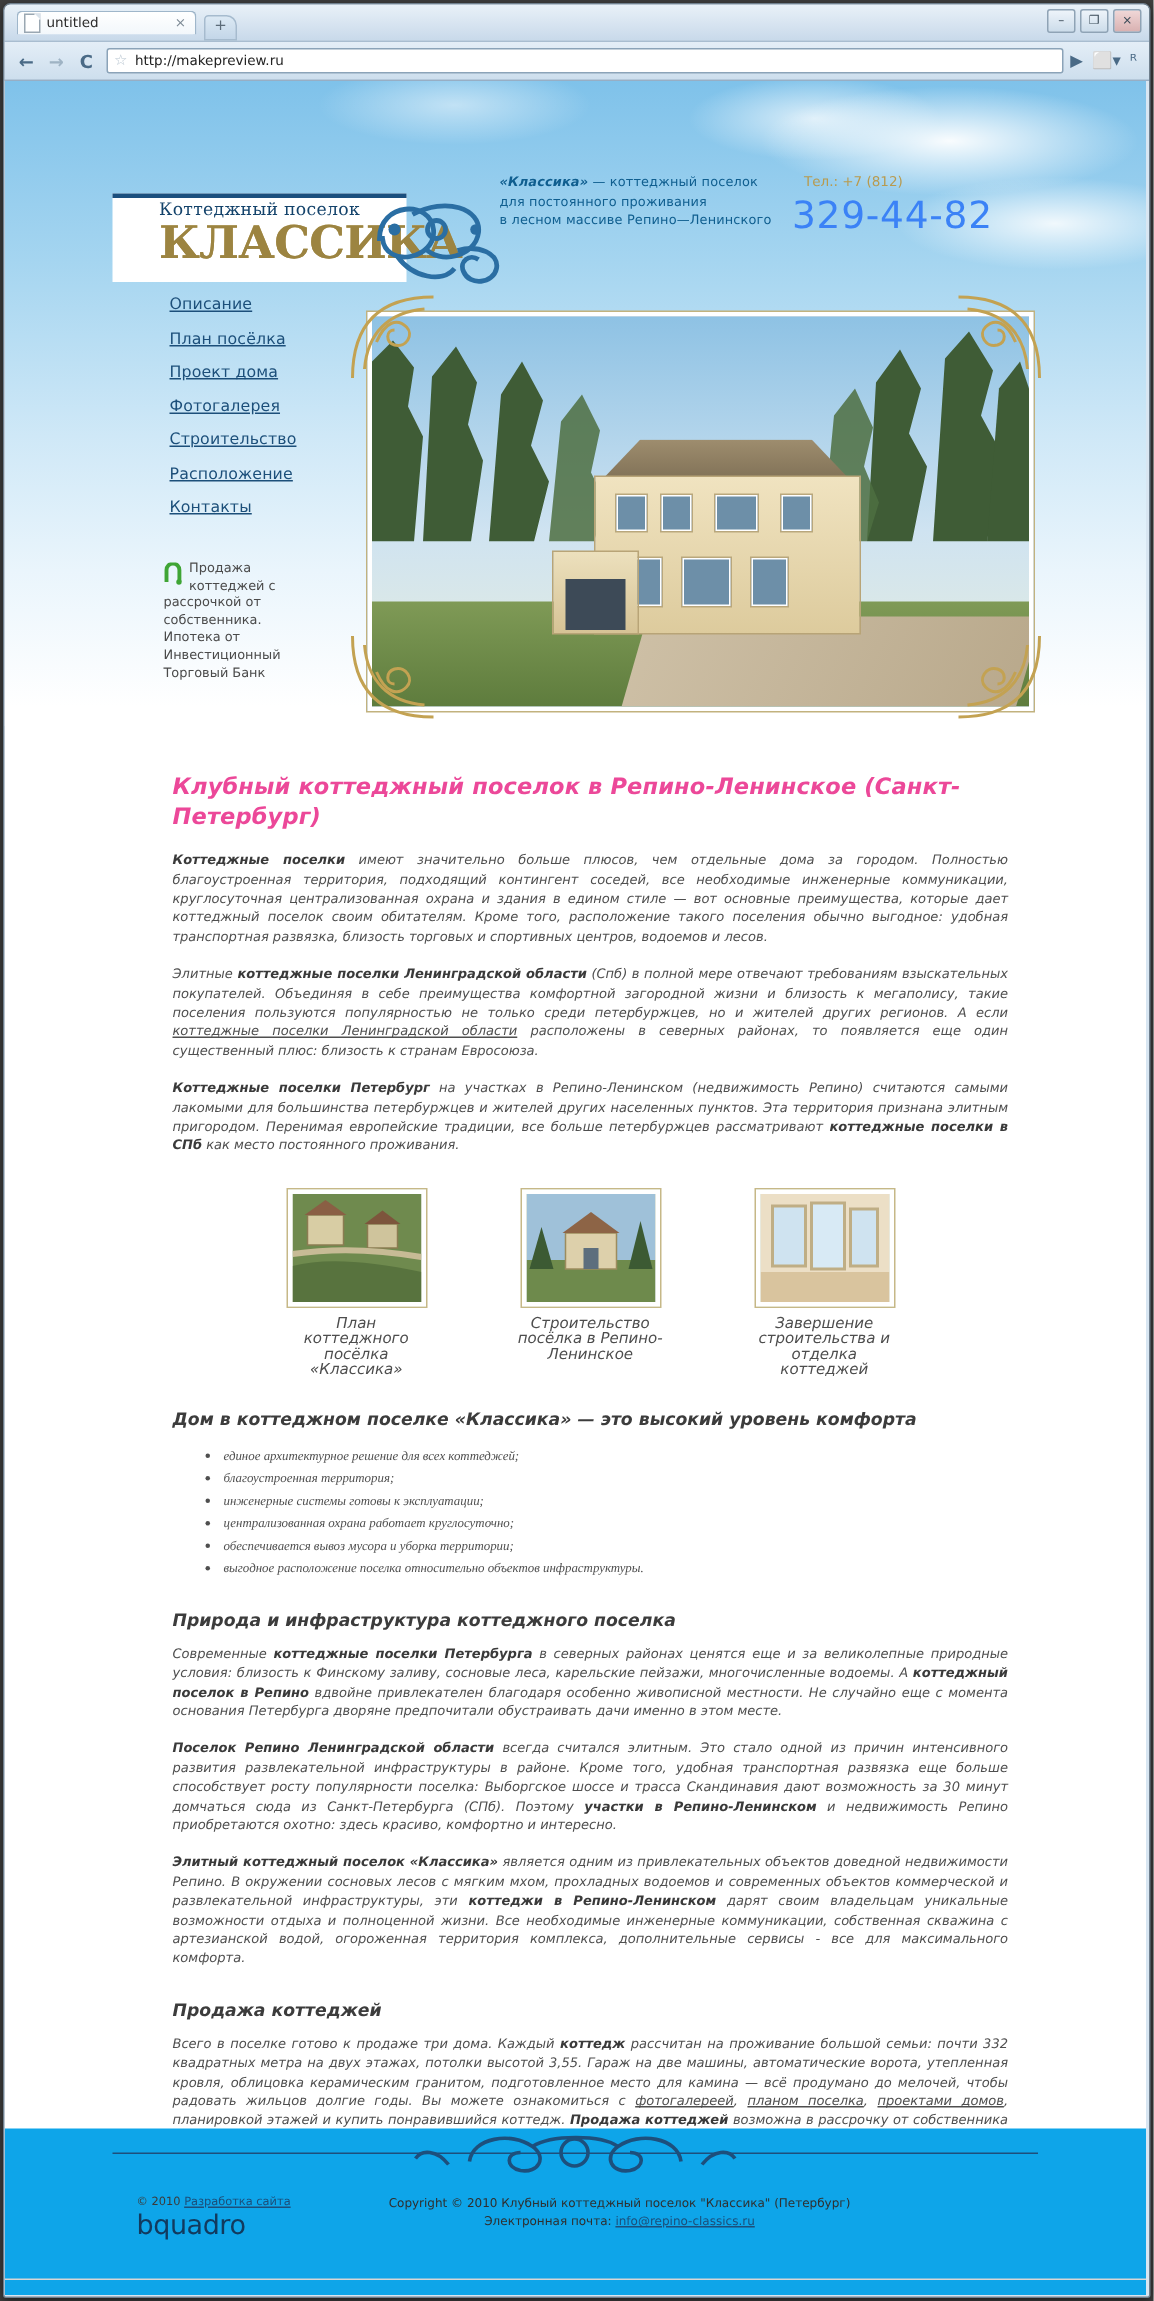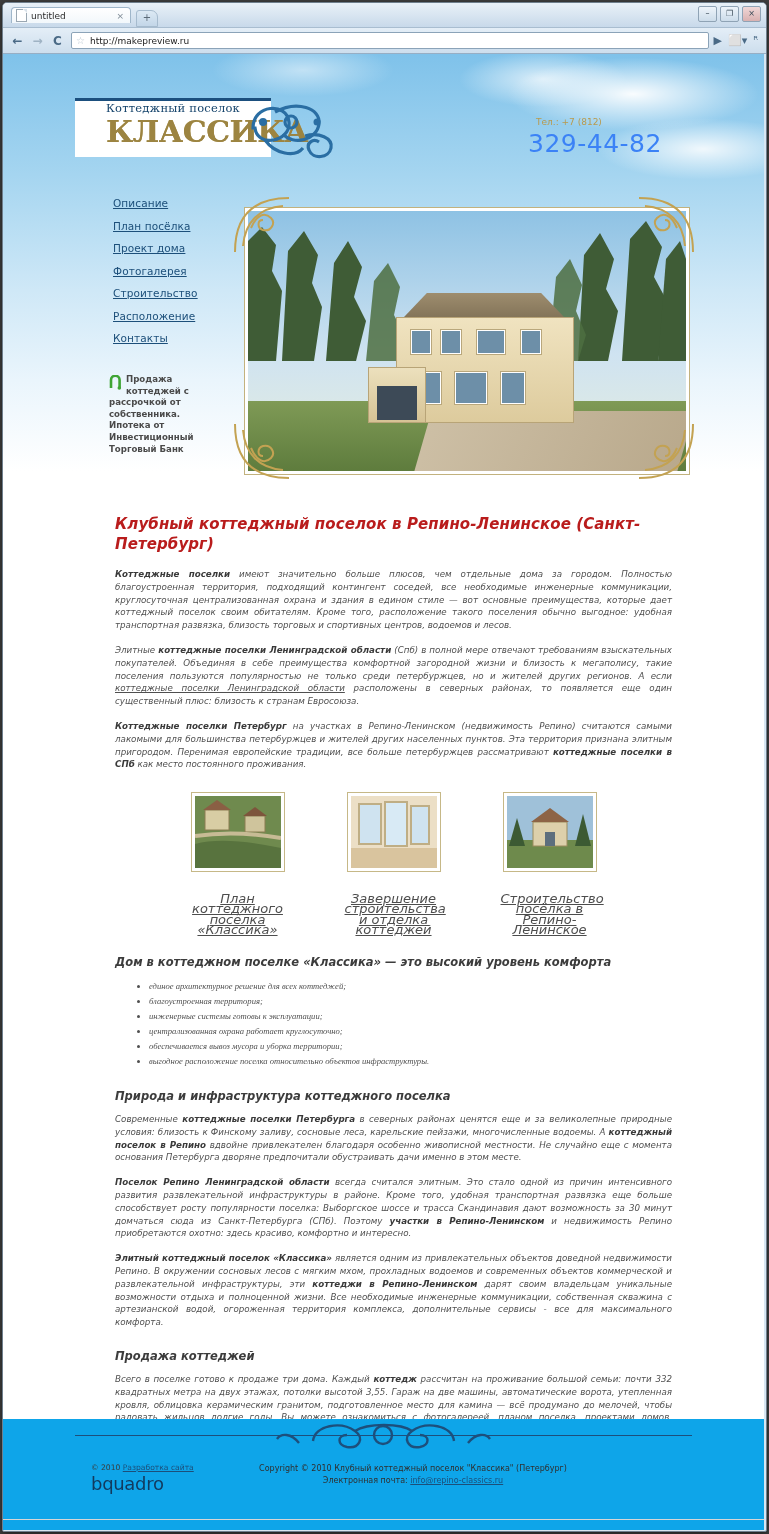--- a/index.html
+++ b/index.html
@@ -44,21 +44,21 @@
   
   .page{position:relative;width:761px;height:1476px;overflow:hidden;background:#fff;}
   .sky{position:absolute;left:0;top:0;width:761px;height:430px;
     background:
       radial-gradient(ellipse 180px 52px at 630px 40px, rgba(255,255,255,.95), rgba(255,255,255,0) 70%),
       radial-gradient(ellipse 150px 44px at 700px 95px, rgba(255,255,255,.85), rgba(255,255,255,0) 70%),
       radial-gradient(ellipse 120px 40px at 540px 25px, rgba(255,255,255,.7), rgba(255,255,255,0) 70%),
       radial-gradient(ellipse 130px 38px at 300px 16px, rgba(255,255,255,.5), rgba(255,255,255,0) 70%),
       linear-gradient(#7fc2ea 0%,#a5d5f0 28%,#cfe8f7 55%,#eaf5fc 76%,#ffffff 97%);}
   
-  .logo{position:absolute;left:72px;top:42px;width:250px;height:62px;}
+  .logo{position:absolute;left:72px;top:73px;width:250px;height:62px;}
   .logo-plate{position:absolute;left:0;top:2px;width:196px;height:56px;background:#fff;
      border-top:3px solid #1b4f7e;}
   .logo-sub{position:absolute;left:0;top:5px;width:196px;text-align:center;
      font-family:"DejaVu Serif","Liberation Serif",serif;font-size:11.5px;color:#14436b;letter-spacing:.2px;}
   .logo-main{position:absolute;left:0;top:18px;width:200px;text-align:center;
      font-family:"DejaVu Serif","Liberation Serif",serif;font-size:30px;font-weight:bold;
      letter-spacing:-0.5px;
      background:linear-gradient(#e8dcb0,#b79a52 45%,#8d7430 60%,#d9c78e);
      -webkit-background-clip:text;background-clip:text;color:#9c8441;padding-left:31px;}
   .knot{position:absolute;left:160px;top:-4px;width:110px;height:72px;}
@@ -66,21 +66,21 @@
      font-size:8.6px;line-height:12.6px;color:#0f5e8f;letter-spacing:.1px;}
   .tagline b{font-style:italic;font-weight:bold;}
   .phone-label{position:absolute;left:533px;top:63px;font-size:9px;color:#b89a4e;}
   .phone-num{position:absolute;left:525px;top:75px;font-size:25px;color:#3b82f6;letter-spacing:.5px;
      font-family:"DejaVu Sans","Liberation Sans",sans-serif;}
   
   .nav{position:absolute;left:110px;top:143px;width:130px;}
   .nav a{display:block;font-size:10.5px;color:#1c4f7a;text-decoration:underline;
      margin-bottom:10.5px;letter-spacing:.1px;}
   
-  .promo{position:absolute;left:106px;top:320px;width:105px;font-size:8.6px;line-height:11.6px;color:#4a4a4a;font-weight:bold;}
+  .promo{position:absolute;left:106px;top:320px;width:105px;font-size:8.6px;line-height:11.6px;color:#4a4a4a;}
   .promo .ico{float:left;margin:1px 4px 0 0;}
   
   .hero{position:absolute;left:228px;top:140px;width:466px;height:288px;}
   .hero-inner{position:absolute;left:14px;top:14px;width:438px;height:260px;
      border:3px solid #fff;box-shadow:0 0 0 1px #c2b27e;overflow:hidden;background:#8fb2cd;}
   .hero-sky{position:absolute;inset:0;background:linear-gradient(#8ec2e4,#cfe3f1 55%,#e7eedd 100%);}
   .hero-trees{position:absolute;left:0;top:0;width:100%;height:150px;}
   .hero-lawn{position:absolute;left:0;bottom:0;width:100%;height:70px;
      background:linear-gradient(#7f9a56,#5e7c3d);}
   .hero-path{position:absolute;left:40%;bottom:0;width:60%;height:60px;
@@ -91,36 +91,36 @@
   .house-roof{position:absolute;left:14px;top:12px;width:204px;height:30px;
      background:linear-gradient(#9e8d6e,#7d6e54);clip-path:polygon(8% 100%,22% 0,78% 0,92% 100%);}
   .garage{position:absolute;left:0;top:86px;width:56px;height:54px;
      background:linear-gradient(#ece0bd,#d6c395);border:1px solid #b8a477;}
   .garage-door{position:absolute;left:8px;top:18px;width:40px;height:34px;background:#3d4a57;}
   .win{position:absolute;background:#6d8fa8;border:1px solid #fff;box-shadow:0 0 0 1px #b9a77c;}
   .corner{position:absolute;width:62px;height:62px;}
   
   .content{position:absolute;left:0;top:440px;width:761px;}
   .inner{margin:0 92px 0 112px;color:#474747;}
-  h1.title{font-size:15px;line-height:20px;color:#b91c1c;font-style:italic;font-weight:bold;
+  h1.title{font-size:15px;line-height:20px;color:#ec4899;font-style:italic;font-weight:bold;
      margin:20px 0 14px;letter-spacing:.1px;}
   h2.sub{font-size:11.5px;color:#3c3c3c;font-style:italic;font-weight:bold;margin:20px 0 10px;}
   p.body{font-size:8.7px;line-height:12.8px;font-style:italic;margin:0 0 12px;text-align:justify;color:#4f4f4f;}
   p.body b{font-weight:bold;color:#3a3a3a;}
   p.body a{color:#4f4f4f;text-decoration:underline;}
   ul.feats{margin:0 0 6px;padding-left:34px;font-family:Liberation Serif, serif;}
   ul.feats li{font-size:8.6px;line-height:15px;font-style:italic;color:#4f4f4f;}
   
   .gallery{display:flex;justify-content:center;gap:58px;margin:22px 0 6px;}
   .thumb{width:98px;text-align:center;}
   .thumb-frame{width:86px;height:72px;margin:0 auto;border:3px solid #fff;
      box-shadow:0 0 0 1px #c6b versus;}
   .thumb-frame{box-shadow:0 0 0 1px #c6b887;overflow:hidden;position:relative;background:#cfd7c3;}
-  .thumb-cap{margin-top:23px;font-size:13px;line-height:10.2px;font-style:italic;
-     color:#4d4d4d;text-decoration:underline;}
+  .thumb-cap{margin-top:7px;font-size:10px;line-height:10.2px;font-style:italic;
+     color:#4d4d4d;}
   
   .footer{position:absolute;left:0;top:1365px;width:761px;height:111px;background:#0ea5e9;}
   .foot-orn{position:absolute;left:0;top:0;width:761px;height:34px;}
   .foot-line{position:absolute;left:72px;top:16px;width:617px;height:1px;background:#1d4f7c;}
   .foot-left{position:absolute;left:88px;top:44px;font-size:7.6px;color:#3b3b3b;}
   .foot-left a{color:#1c4f7a;text-decoration:underline;}
   .foot-brand{position:absolute;left:88px;top:54px;font-size:18px;color:#123a5e;letter-spacing:-.3px;}
   .foot-center{position:absolute;left:200px;top:44px;width:420px;text-align:center;
      font-size:8px;line-height:12px;color:#2f2f2f;}
   .foot-center a{color:#1c4f7a;text-decoration:underline;}
@@ -175,20 +175,25 @@
           <path d="M30 48 C40 62, 60 66, 68 56"></path>
           <circle cx="56" cy="30" r="6"></circle>
         </g>
         <g fill="#2a6ea3">
           <circle cx="28" cy="30" r="4"></circle>
           <circle cx="82" cy="30" r="3.5"></circle>
         </g>
       </svg>
     </div>
 
+    <div class="tagline">
+      <b>«Классика»</b><span> — коттеджный поселок</span><br>
+      <span>для постоянного проживания</span><br>
+      <span>в лесном массиве Репино—Ленинского</span>
+    </div>
     <div class="phone-label">Тел.: +7 (812)</div>
     <div class="phone-num">329-44-82</div>
 
     <div class="nav">
       <a href="#">Описание</a>
       <a href="#">План посёлка</a>
       <a href="#">Проект дома</a>
       <a href="#">Фотогалерея</a>
       <a href="#">Строительство</a>
       <a href="#">Расположение</a>
@@ -298,44 +303,44 @@
                 <rect x="50" y="20" width="20" height="16" fill="#cfc49c" stroke="#8b7c52"></rect>
                 <path d="M48 20 L60 11 L72 20 Z" fill="#7d553c"></path>
                 <path d="M0 40 Q40 34 86 42" stroke="#c7bb95" stroke-width="4" fill="none"></path>
               </svg>
             </div>
             <div class="thumb-cap">План коттеджного посёлка «Классика»</div>
           </div>
           <div class="thumb">
             <div class="thumb-frame">
               <svg width="86" height="72" viewBox="0 0 86 72">
-                <rect width="86" height="72" fill="#ecdfc6"></rect>
-                <rect x="8" y="8" width="22" height="40" fill="#cfe3f0" stroke="#bfae85" stroke-width="2"></rect>
-                <rect x="34" y="6" width="22" height="44" fill="#d8eaf5" stroke="#bfae85" stroke-width="2"></rect>
-                <rect x="60" y="10" width="18" height="38" fill="#cfe3f0" stroke="#bfae85" stroke-width="2"></rect>
-                <rect y="52" width="86" height="20" fill="#d9c49e"></rect>
-              </svg>
-            </div>
-            <div class="thumb-cap">Завершение строительства и отделка коттеджей</div>
-          </div>
-          <div class="thumb">
-            <div class="thumb-frame">
-              <svg width="86" height="72" viewBox="0 0 86 72">
                 <rect width="86" height="72" fill="#9fc1d9"></rect>
                 <rect y="44" width="86" height="28" fill="#6e8a4c"></rect>
                 <g fill="#3c5a33">
                   <path d="M2 50 L10 22 L18 50 Z"></path>
                     <path d="M68 50 L76 18 L84 50 Z"></path>
                 </g>
                 <rect x="26" y="26" width="34" height="24" fill="#ddd0ab" stroke="#9c8c5e"></rect>
                 <path d="M24 26 L43 12 L62 26 Z" fill="#8d6446"></path>
                 <rect x="38" y="36" width="10" height="14" fill="#5d6e7d"></rect>
               </svg>
             </div>
             <div class="thumb-cap">Строительство посёлка в Репино-Ленинское</div>
+          </div>
+          <div class="thumb">
+            <div class="thumb-frame">
+              <svg width="86" height="72" viewBox="0 0 86 72">
+                <rect width="86" height="72" fill="#ecdfc6"></rect>
+                <rect x="8" y="8" width="22" height="40" fill="#cfe3f0" stroke="#bfae85" stroke-width="2"></rect>
+                <rect x="34" y="6" width="22" height="44" fill="#d8eaf5" stroke="#bfae85" stroke-width="2"></rect>
+                <rect x="60" y="10" width="18" height="38" fill="#cfe3f0" stroke="#bfae85" stroke-width="2"></rect>
+                <rect y="52" width="86" height="20" fill="#d9c49e"></rect>
+              </svg>
+            </div>
+            <div class="thumb-cap">Завершение строительства и отделка коттеджей</div>
           </div>
         </div>
 
         <h2 class="sub">Дом в коттеджном поселке «Классика» — это высокий уровень комфорта</h2>
         <ul class="feats">
           <li>единое архитектурное решение для всех коттеджей;</li>
           <li>благоустроенная территория;</li>
           <li>инженерные системы готовы к эксплуатации;</li>
           <li>централизованная охрана работает круглосуточно;</li>
           <li>обеспечивается вывоз мусора и уборка территории;</li>

